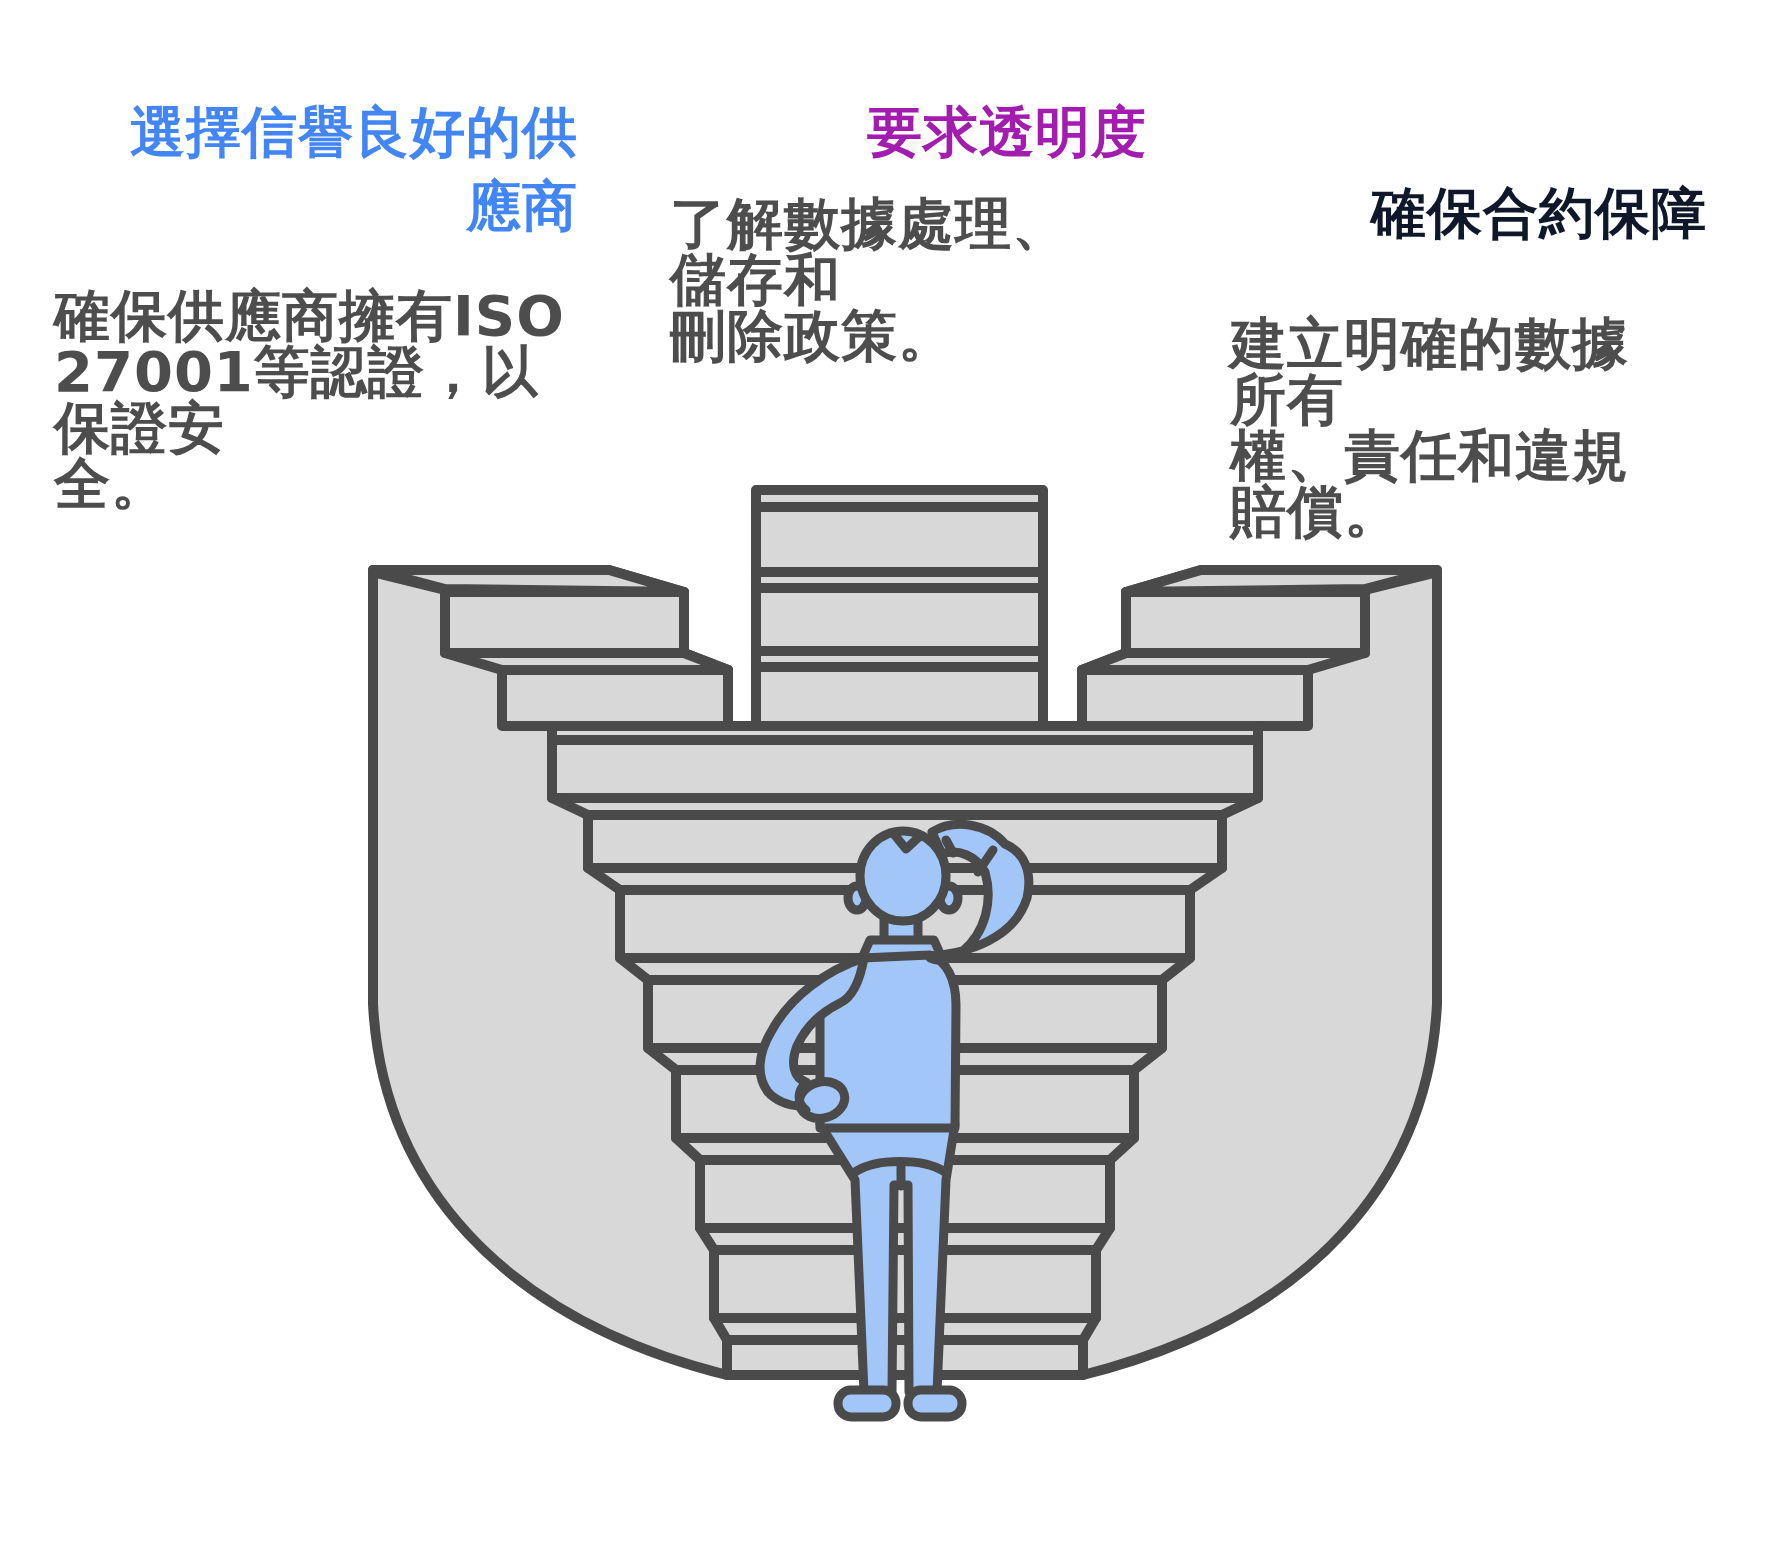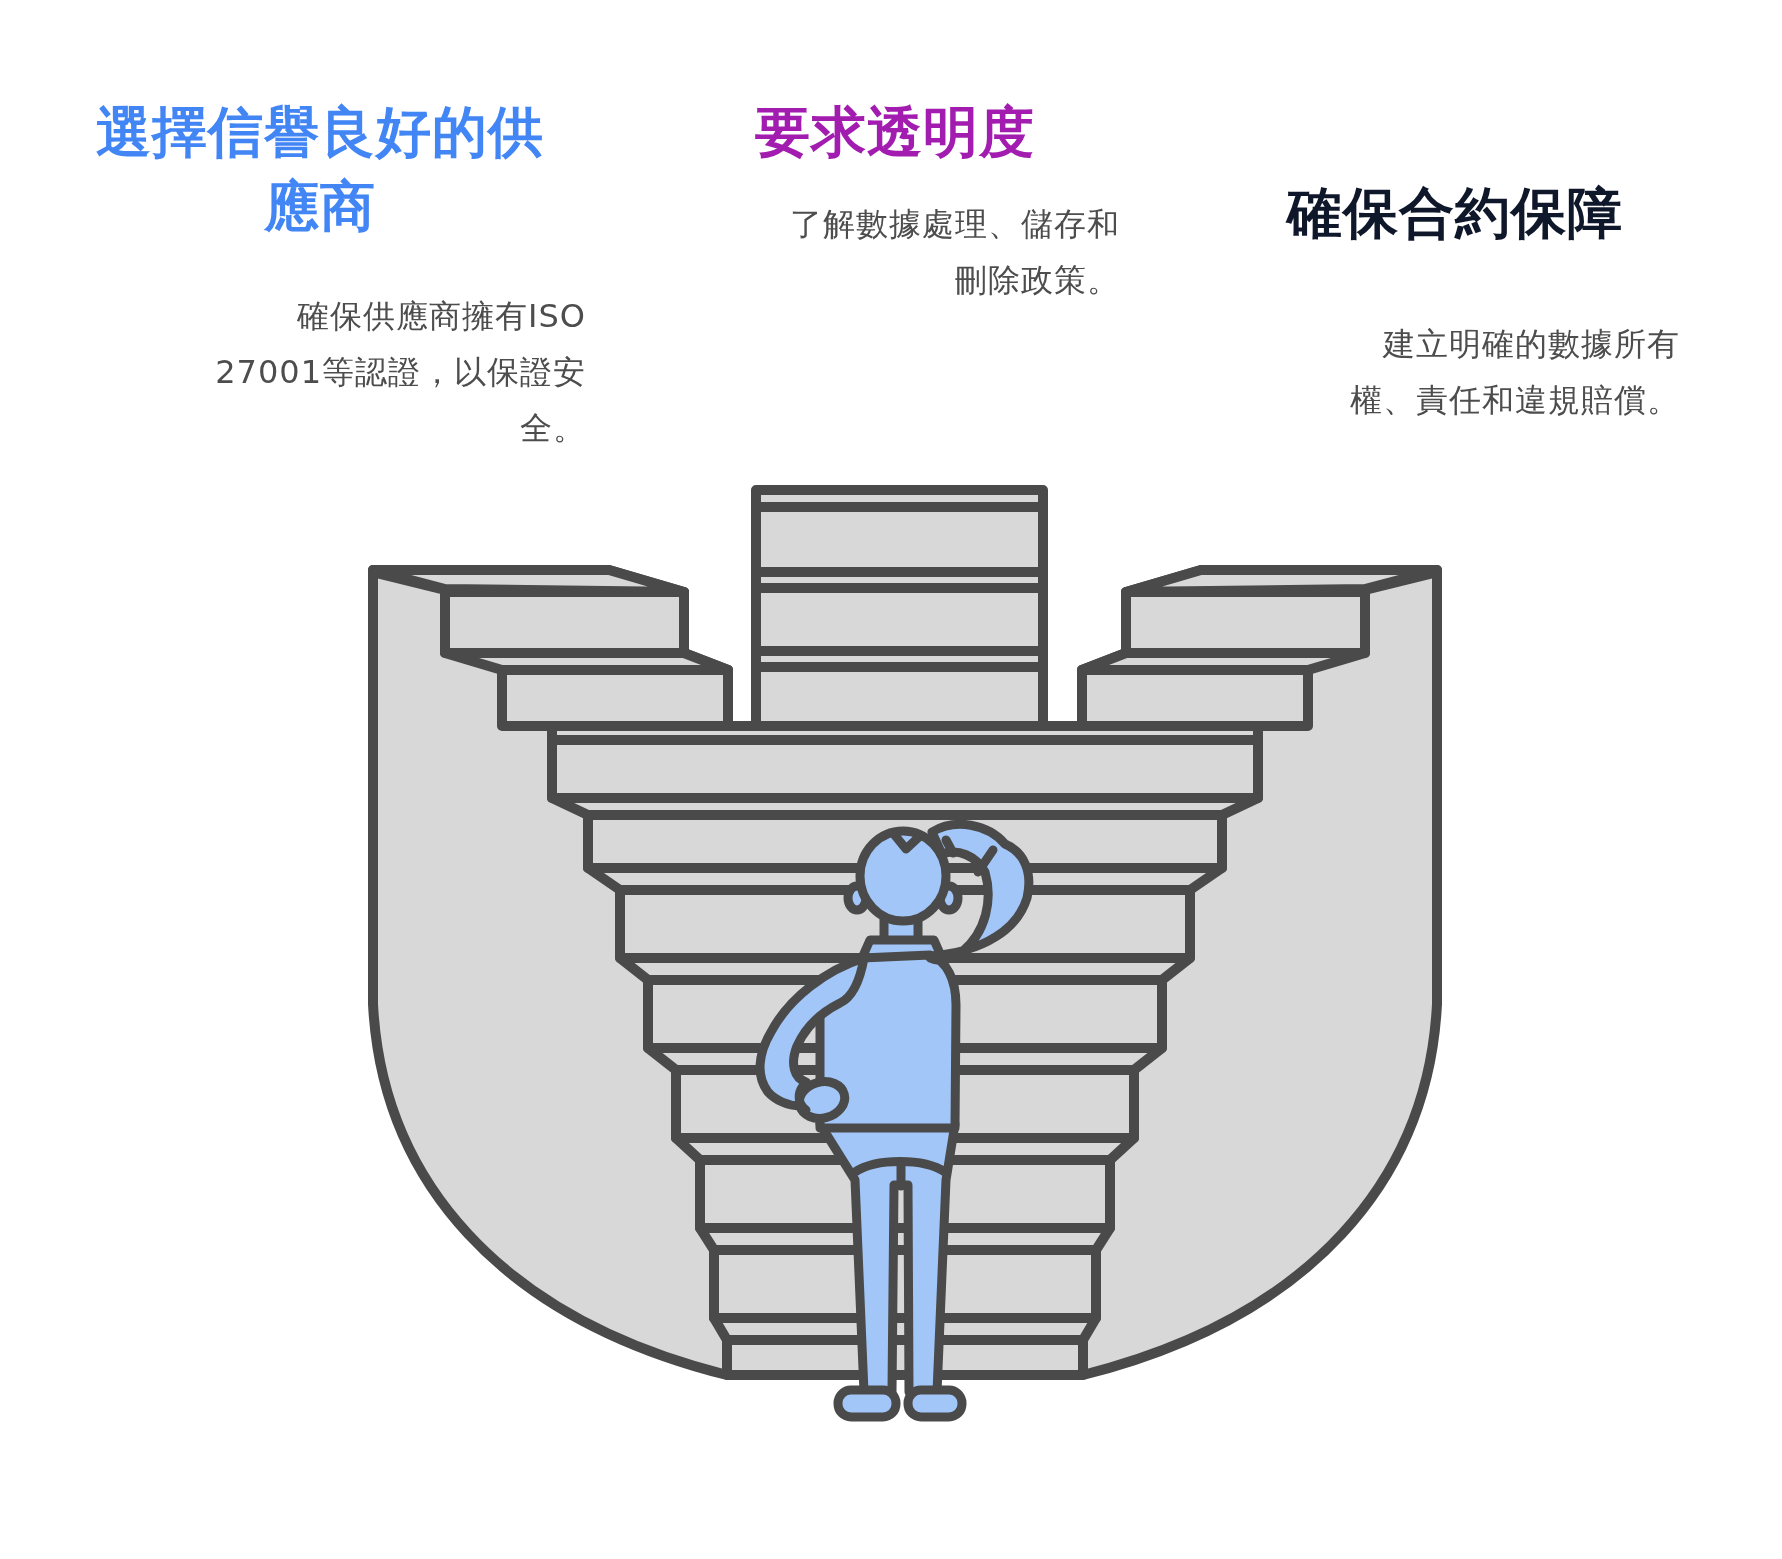--- a/index.html
+++ b/index.html
@@ -1,26 +1,26 @@
 <!DOCTYPE html>
 <html style="--stairs-fill: #d8d8d8; --outline: #4a4a4a; --person-fill: #a2c6f8; --body-text: #4d4d4d;"><head>
 <meta charset="utf-8">
 <style>
   html,body{margin:0;padding:0;}
   body{
     width:1782px;height:1559px;position:relative;background:#ffffff;
     font-family:"DejaVu Sans","Liberation Sans",sans-serif;overflow:hidden;
   }
   .col-title{
-    position:absolute;text-align:center;font-weight:800;
+    position:absolute;text-align:right;font-weight:800;
     font-size:55px;line-height:74px;white-space:pre-line;letter-spacing:1px;
   }
   .col-body{
-    position:absolute;text-align:right;font-weight:400;
-    font-size:32px;line-height:56px;white-space:pre-line;color:var(--body-text,#4d4d4d);
+    position:absolute;text-align:left;font-weight:700;
+    font-size:56px;line-height:56px;white-space:pre-line;color:var(--body-text,#4d4d4d);
     letter-spacing:1px;
   }
   #title-1{left:62px;top:95px;width:516px;}
   #body-1{left:54px;top:288px;width:532px;}
   #title-2{left:643px;top:95px;width:504px;}
   #body-2{left:670px;top:196px;width:450px;}
   #title-3{left:1203px;top:176px;width:504px;}
   #body-3{left:1230px;top:284px;width:450px;margin-top:32px;}
   #scene{position:absolute;left:0;top:0;}
   .stair{fill:var(--stairs-fill,#d8d8d8);stroke:var(--outline,#4a4a4a);stroke-width:10;stroke-linejoin:round;stroke-linecap:round;}

